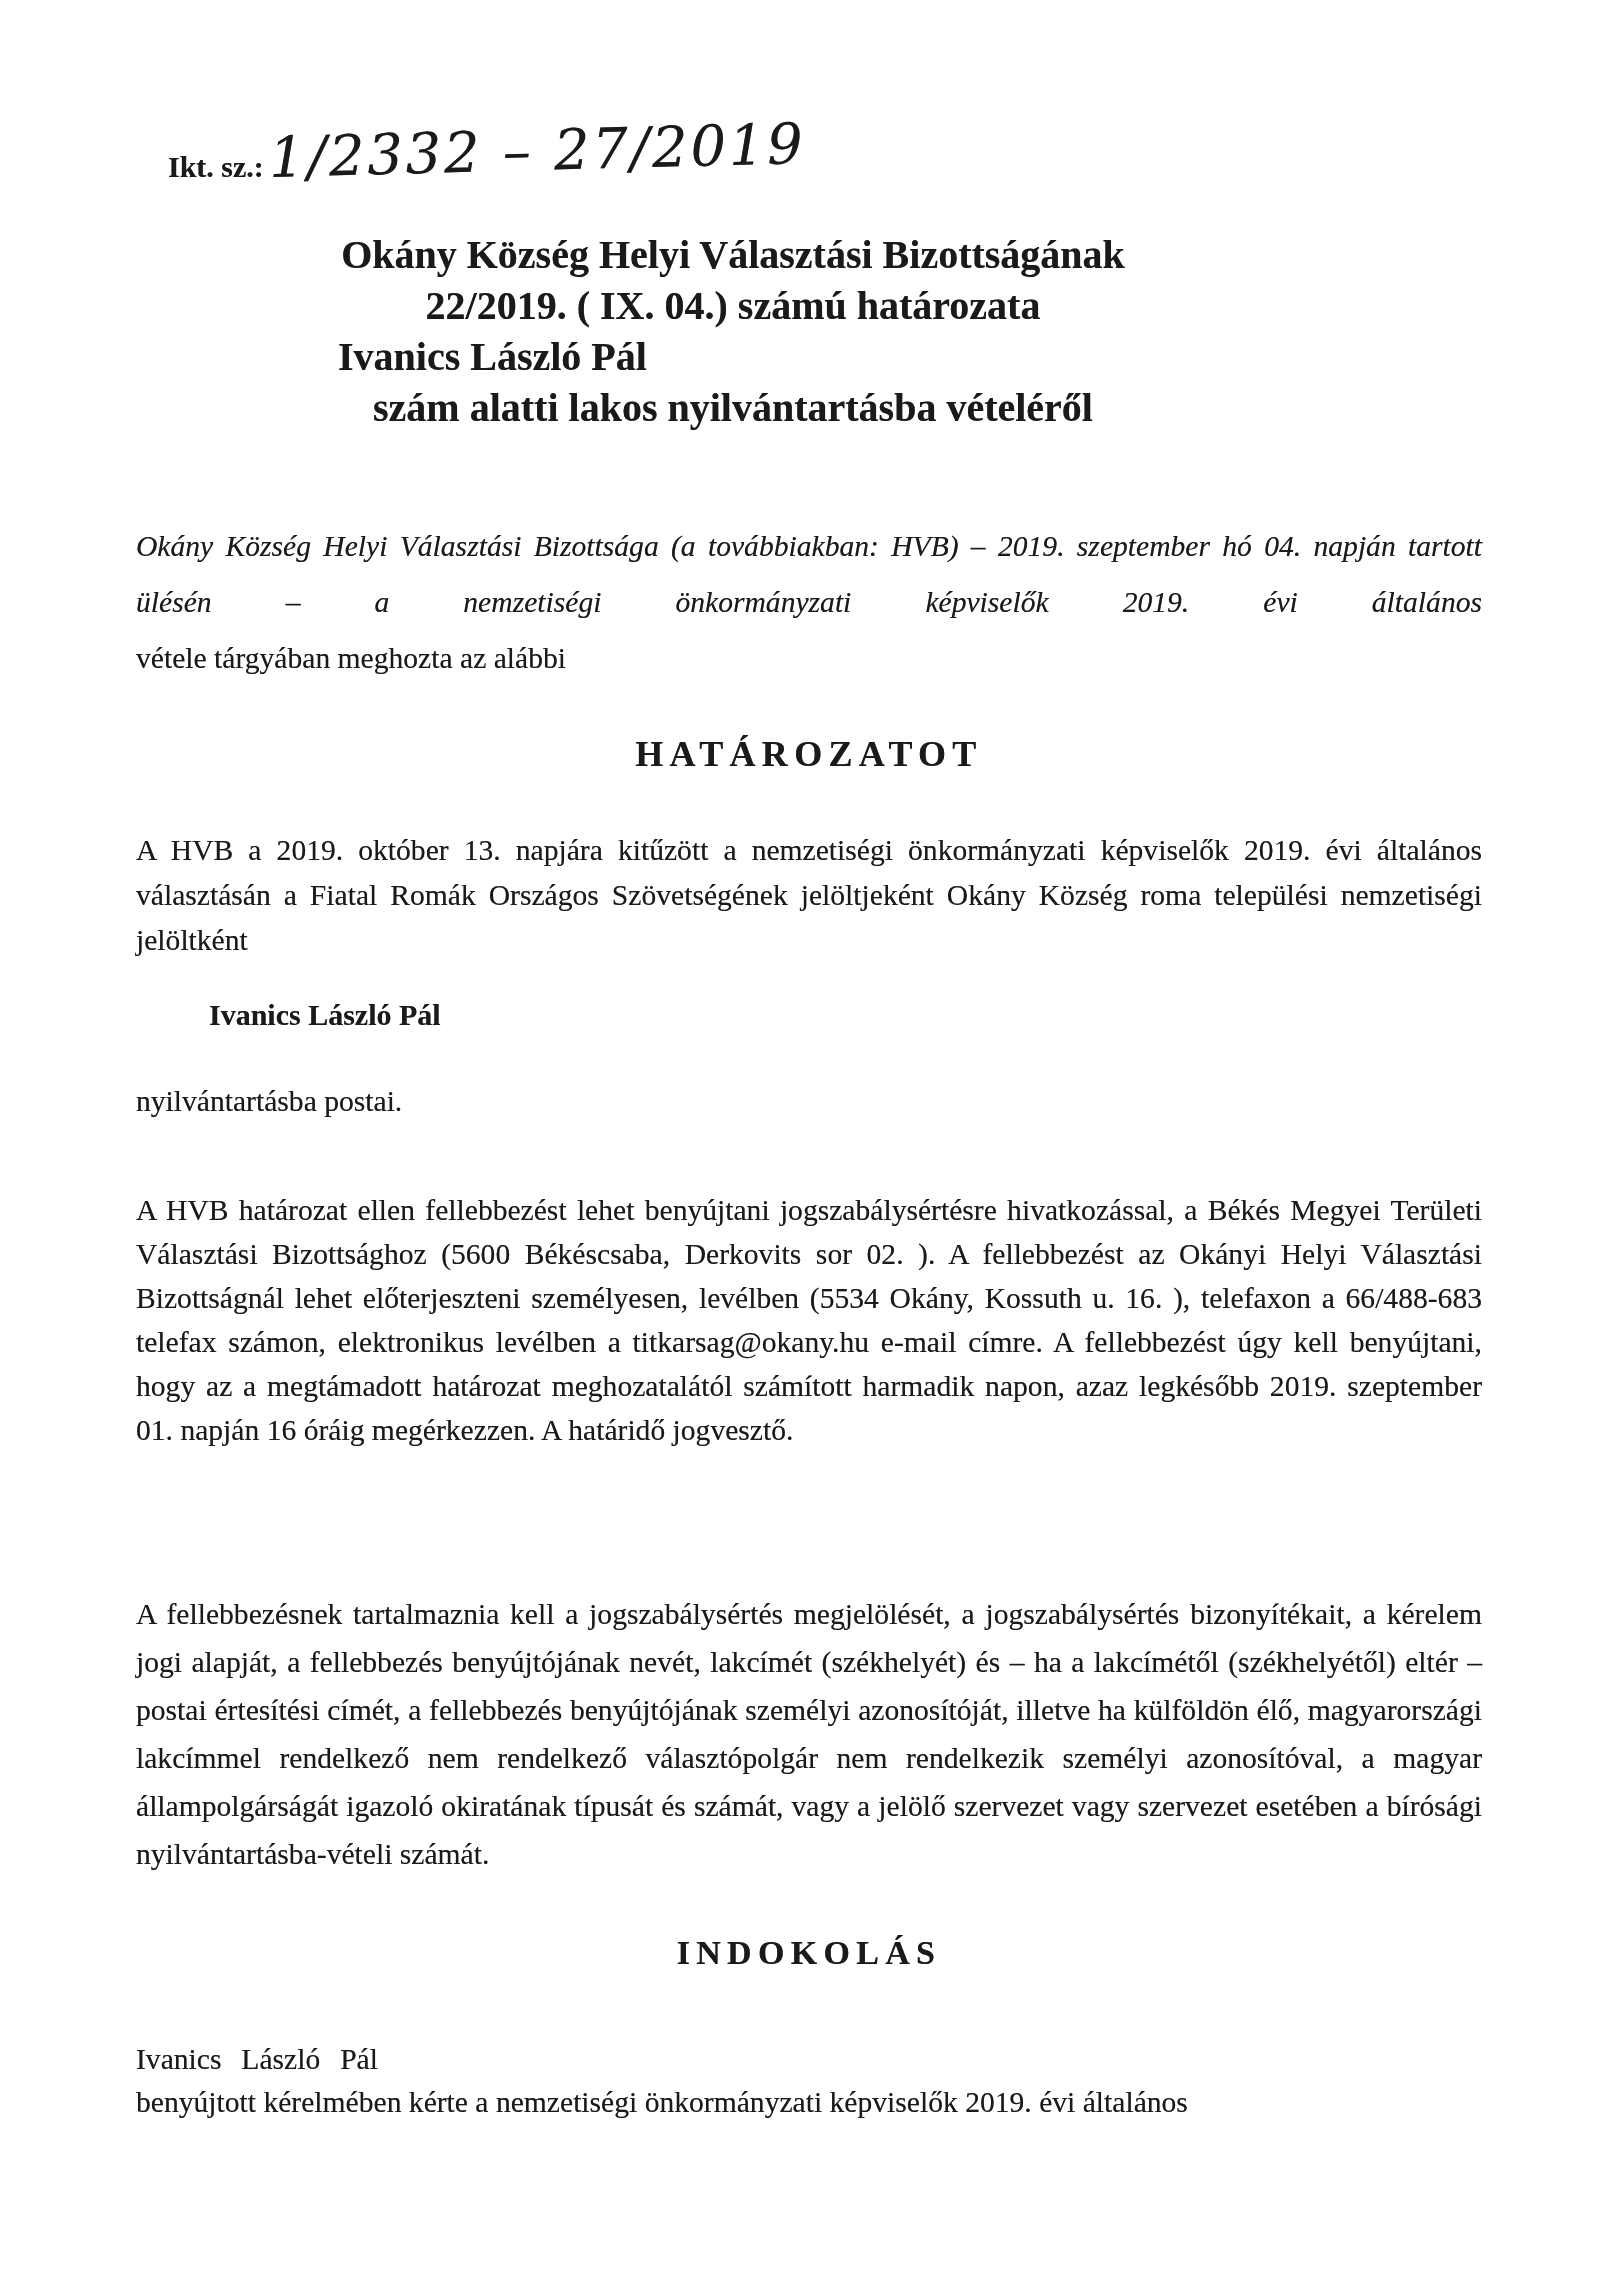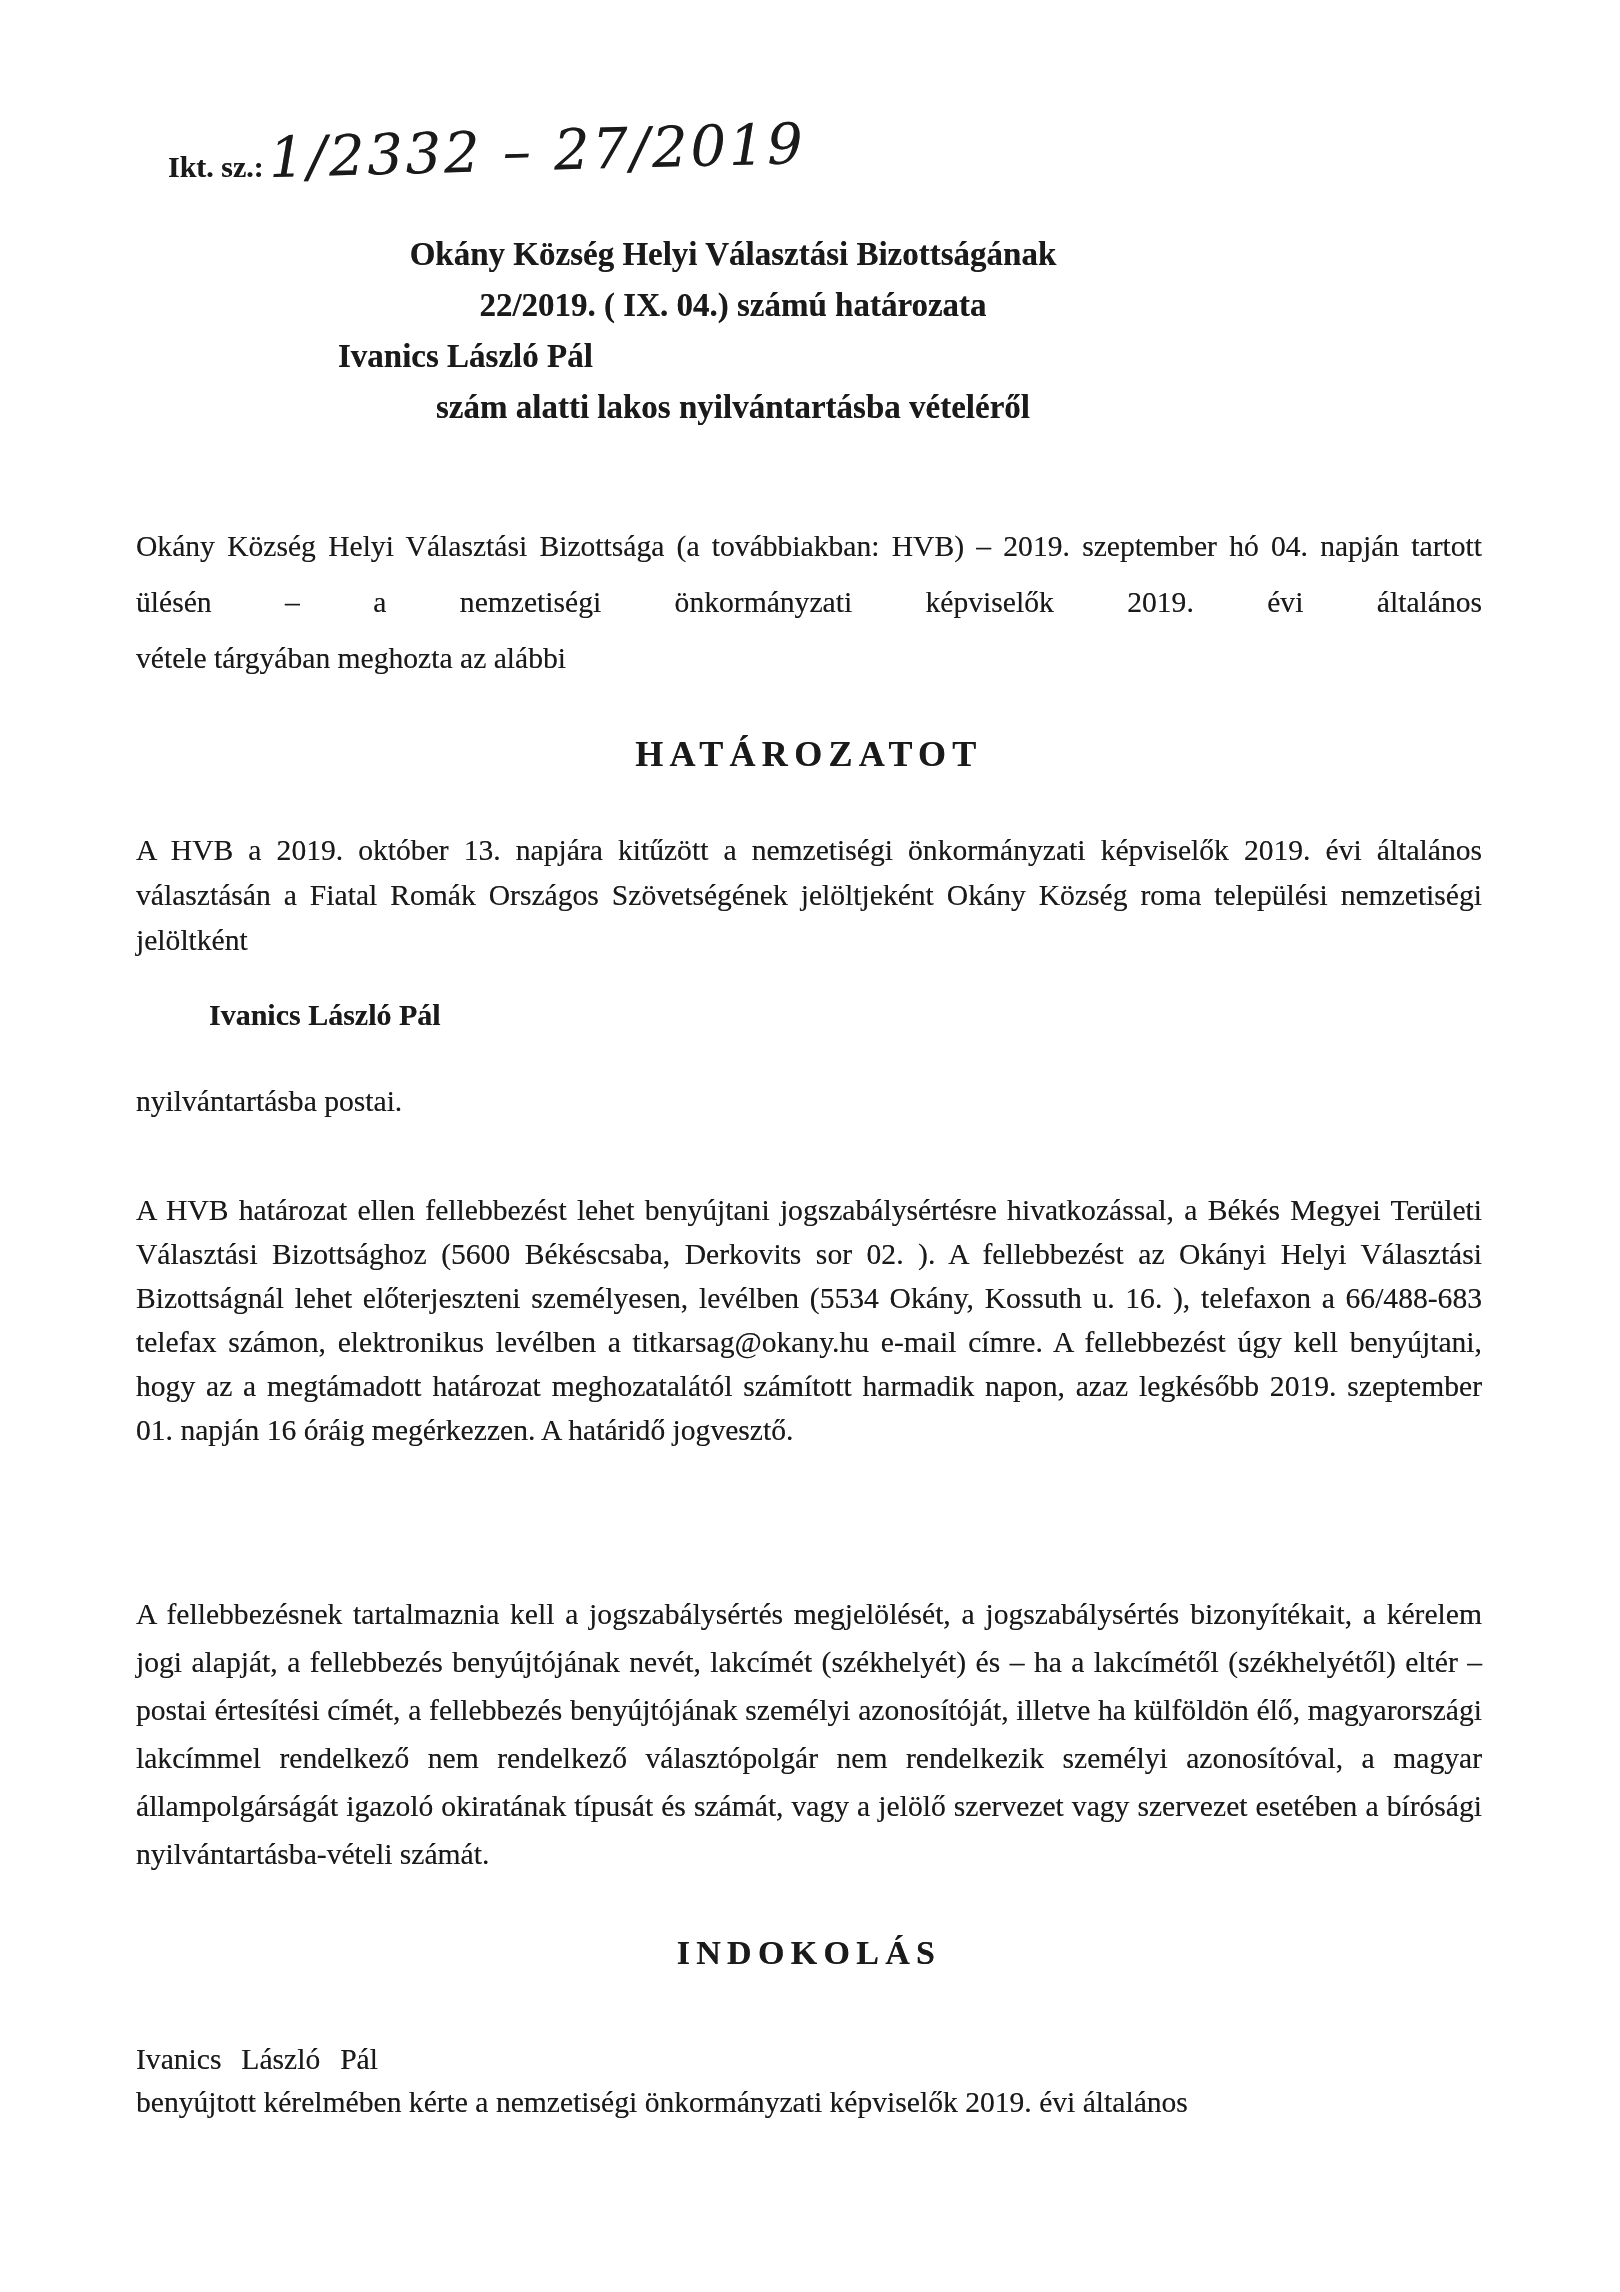--- a/index.html
+++ b/index.html
@@ -29,28 +29,28 @@
     font-family: "DejaVu Serif", serif;
     font-style: italic;
     font-size: 56px;
     letter-spacing: 2.7px;
     margin-left: 5.4px;
     transform: rotate(-1.5deg);
     white-space: nowrap;
   }
 
   
-  .title-block { top: 229px; font-size: 33px; font-weight: bold; line-height: 51px; }
+  .title-block { top: 229px; font-size: 40px; font-weight: bold; line-height: 51px; }
   .title-center { text-align: center; padding-right: 152px; }
   .title-left { text-align: left; padding-left: 202px; }
 
   
   .body-text { font-size: 29.6px; }
   .just { text-align: justify; }
-  .just-all { text-align: justify; text-align-last: justify; }
+  .just-all { text-align: justify; text-align-last: justify; font-style: italic; }
 
   .intro-block { top: 518px; line-height: 56px; }
   .split-line { display: flex; justify-content: space-between; }
 
   .heading {
     font-weight: bold;
     text-align: center;
     padding-right: 184px;
     font-size: 36px;
     letter-spacing: 6.3px;

